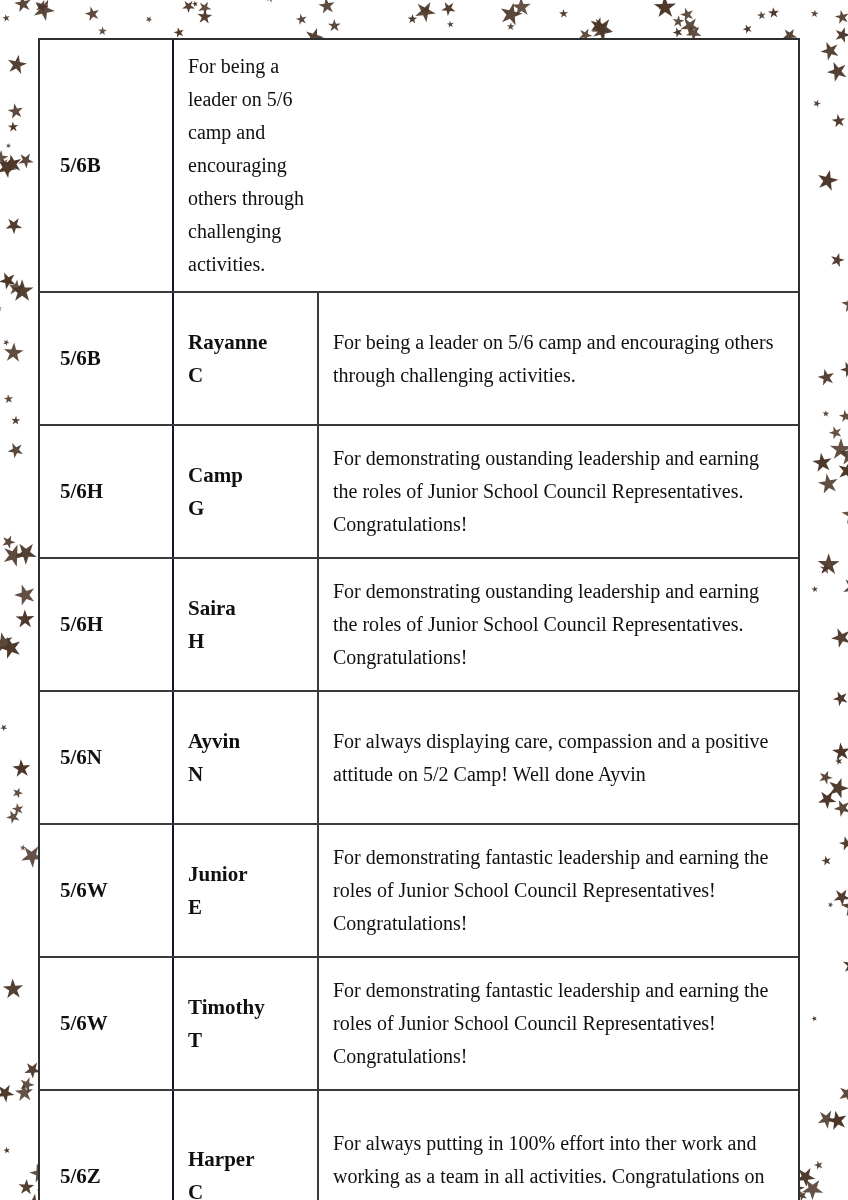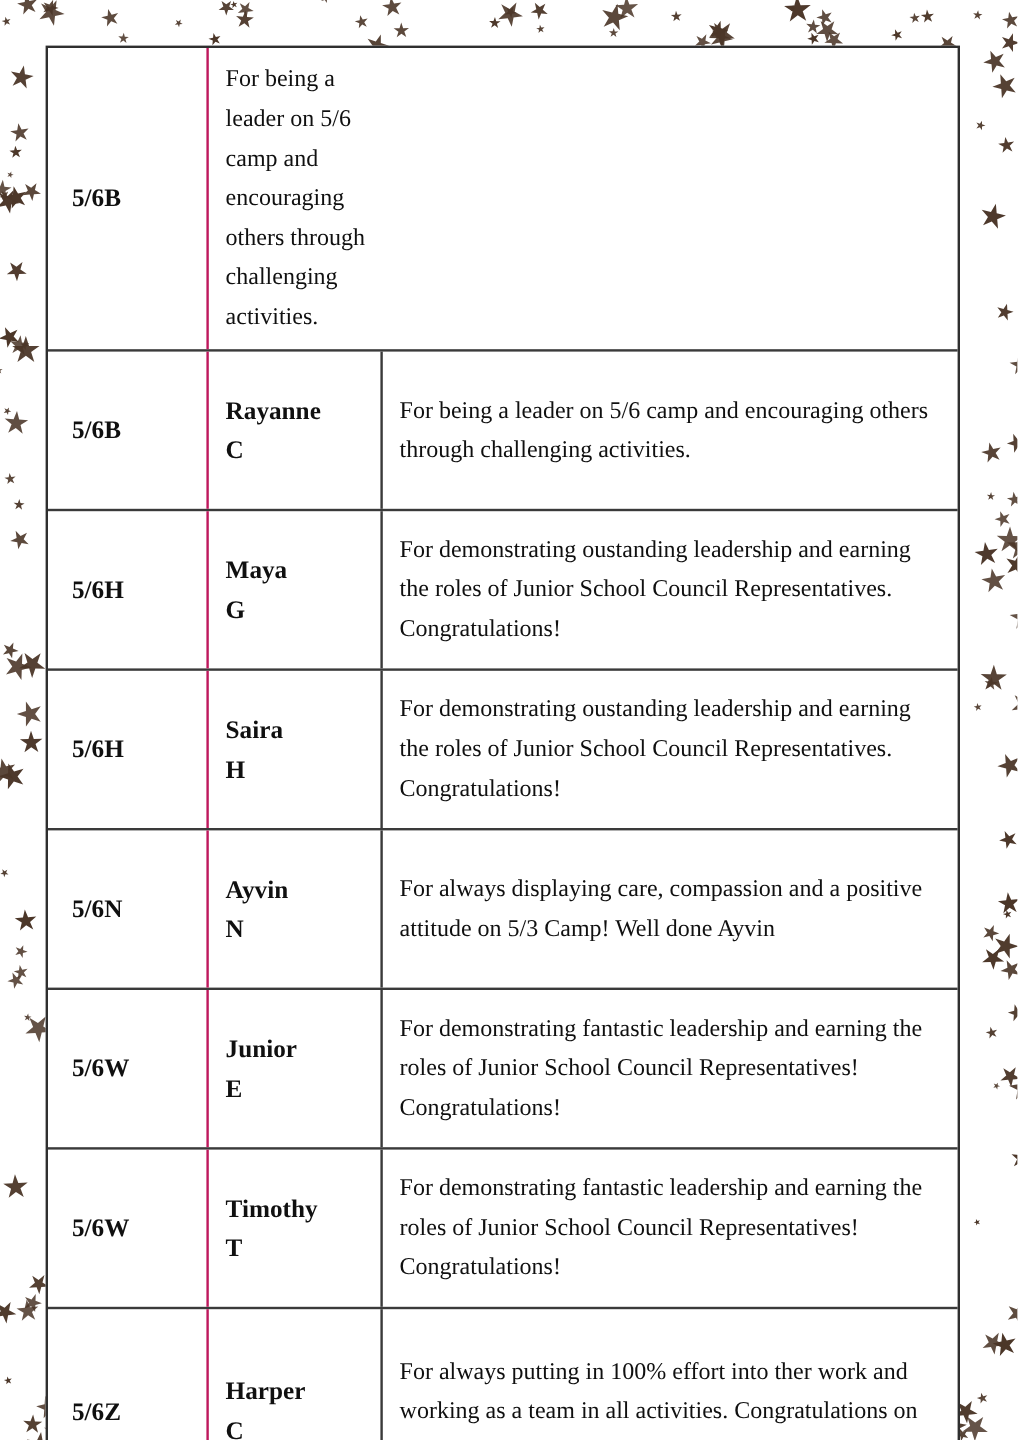--- a/index.html
+++ b/index.html
@@ -45,21 +45,21 @@
   .cell {
     padding: 10px 14px;
     display: flex;
     flex-direction: column;
     justify-content: center;
     font-size: 20px;
     line-height: 1.65;
     color: #101010;
   }
   .cell-class {
-    border-right: 2px solid #be185d;
+    border-right: 2px solid #0f172a;
     font-weight: bold;
     font-size: 21px;
     padding-left: 20px;
   }
   .cell-name {
     border-right: 2px solid #3a3a3a;
     font-weight: bold;
     font-size: 21px;
     line-height: 1.55;
   }
@@ -264,21 +264,21 @@
       <div class="cell cell-desc">
           <span>For being a leader on 5/6 camp and encouraging others through challenging activities.</span>
         </div>
     </div>
 
     <div class="t-row">
       <div class="cell cell-class">
           <span>5/6H</span>
         </div>
       <div class="cell cell-name">
-          <span class="nm">Maya</span>
+          <span class="nm">Camp</span>
           <span class="nm">G</span>
         </div>
       <div class="cell cell-desc">
           <span>For demonstrating oustanding leadership and earning the roles of Junior School Council Representatives. Congratulations!</span>
         </div>
     </div>
 
     <div class="t-row">
       <div class="cell cell-class">
           <span>5/6H</span>
@@ -294,21 +294,21 @@
 
     <div class="t-row">
       <div class="cell cell-class">
           <span>5/6N</span>
         </div>
       <div class="cell cell-name">
           <span class="nm">Ayvin</span>
           <span class="nm">N</span>
         </div>
       <div class="cell cell-desc">
-          <span>For always displaying care, compassion and a positive attitude on 5/3 Camp! Well done Ayvin</span>
+          <span>For always displaying care, compassion and a positive attitude on 5/2 Camp! Well done Ayvin</span>
         </div>
     </div>
 
     <div class="t-row">
       <div class="cell cell-class">
           <span>5/6W</span>
         </div>
       <div class="cell cell-name">
           <span class="nm">Junior</span>
           <span class="nm">E</span>

